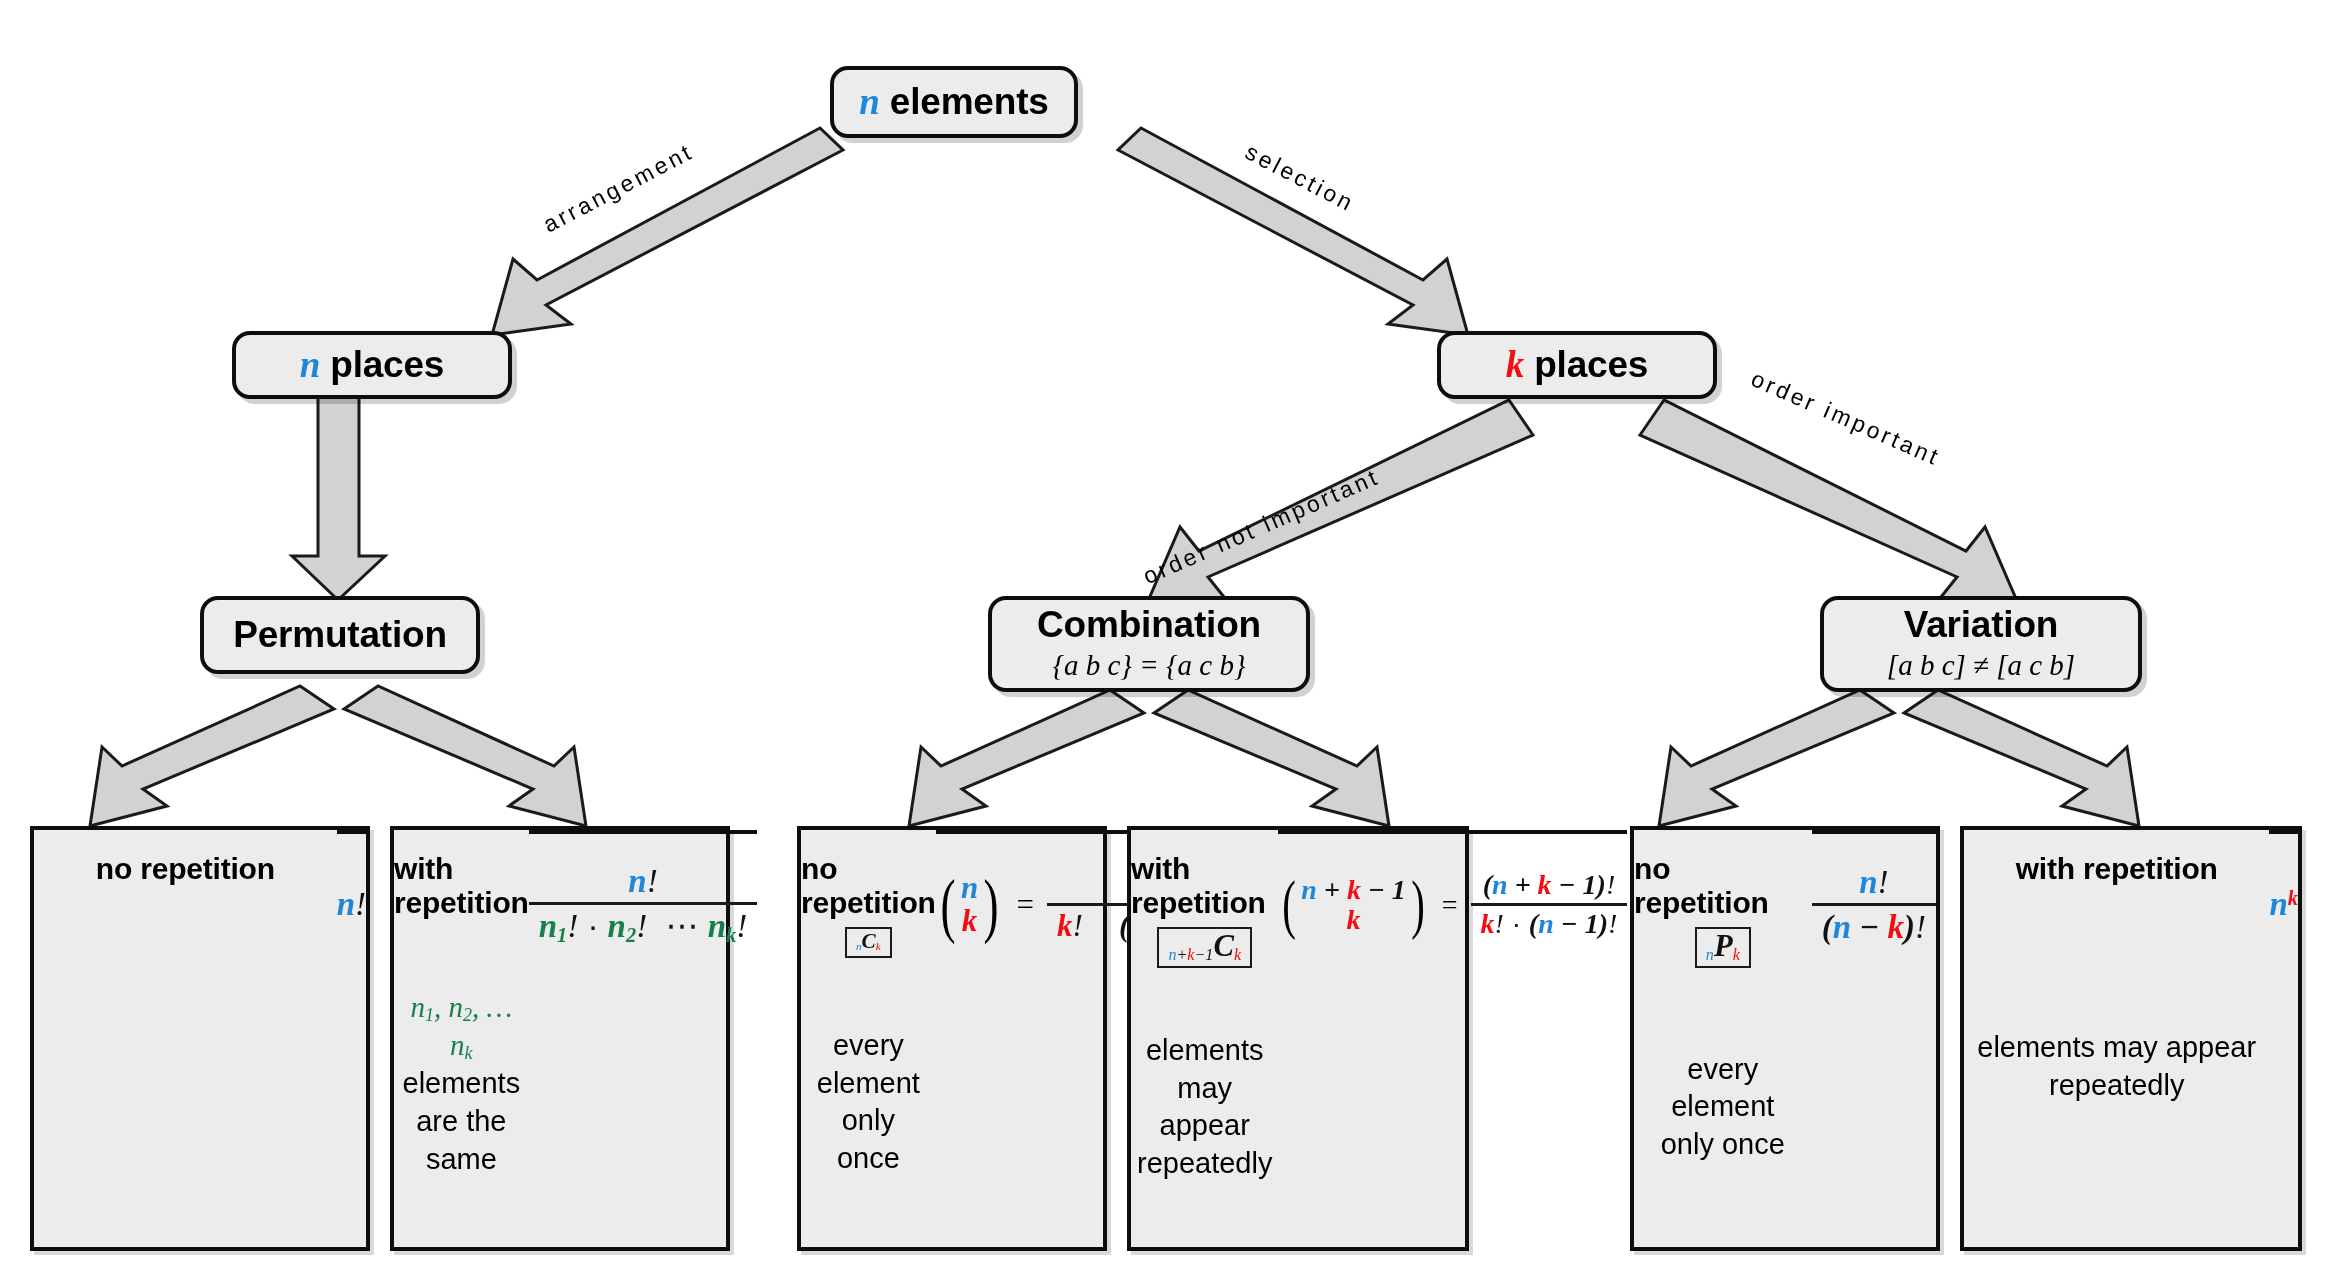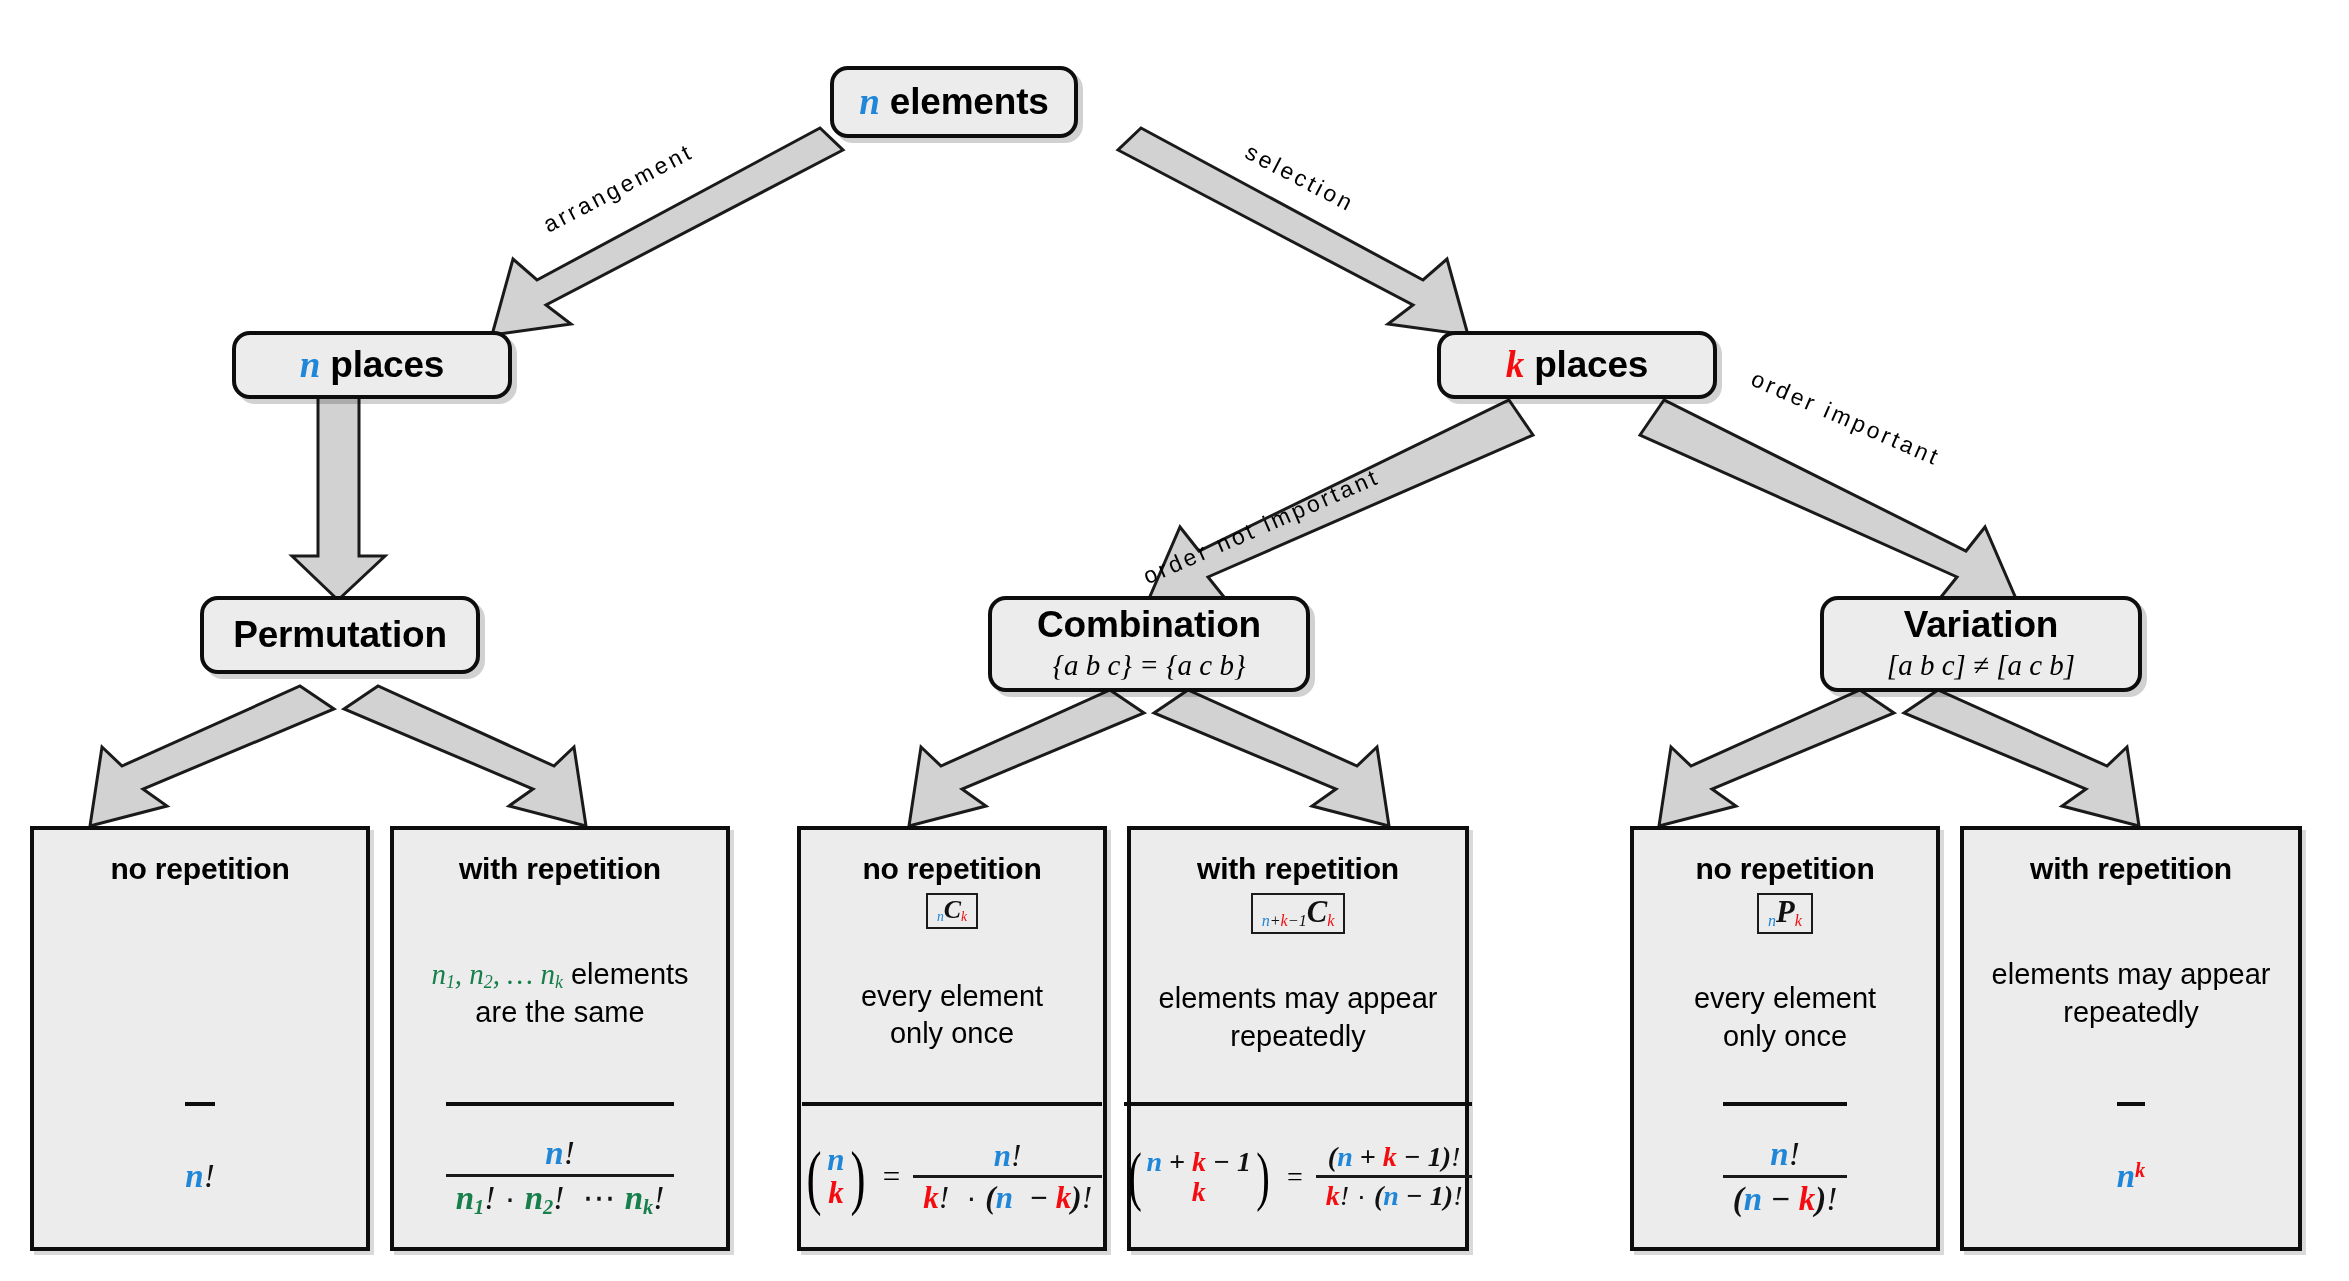--- a/index.html
+++ b/index.html
@@ -12,22 +12,22 @@
   .node{position:absolute;background:#ececec;border:4px solid #0d0d0d;
         border-radius:18px;box-sizing:border-box;display:flex;
         flex-direction:column;align-items:center;justify-content:center;
         box-shadow:5px 5px 0 rgba(0,0,0,.18);}
   .node .t1{font-size:37px;font-weight:bold;letter-spacing:-.2px;line-height:1.1;}
   .node .t2{font-size:29px;line-height:1.15;margin-top:3px;
             font-family:Liberation Serif, serif;font-style:italic;}
 
   
   .leaf{position:absolute;background:#ececec;border:4px solid #0d0d0d;
-        box-sizing:border-box;display:flex;flex-direction:column;
-        box-shadow:4px 4px 0 rgba(0,0,0,.15);align-items:center;}
+        box-sizing:border-box;display:flex;flex-direction:row;
+        box-shadow:4px 4px 0 rgba(0,0,0,.15);}
   .leaf .top{flex:1;display:flex;flex-direction:column;align-items:center;
              padding-top:22px;box-sizing:border-box;}
   .leaf .bot{height:145px;border-top:4px solid #0d0d0d;display:flex;
              align-items:center;justify-content:center;box-sizing:border-box;}
   .leaf .hd{font-size:30px;font-weight:bold;letter-spacing:-.2px;}
   .leaf .desc{font-size:29px;line-height:1.3;text-align:center;
               margin-top:auto;margin-bottom:auto;padding:0 6px;}
   .leaf .notation{margin-top:7px;border:2px solid #1a1a1a;
                   padding:2px 9px 3px;line-height:1;background:#ececec;}
 
@@ -159,21 +159,21 @@
             <span class="blk">&nbsp;⋯&nbsp;</span><span class="m green">n<sub>k</sub></span><span class="mn blk">!</span></span>
         </span>
       </div>
     </div>
   </div>
 
   <div class="leaf" style="left:797px;top:826px;width:310px;height:425px;">
     <div class="top">
       <div class="hd">no repetition</div>
       <div class="notation">
-        <span style="font-size:22px;"><span class="mn blue"><sub>n</sub></span><span class="m blk" style="font-size:1.18em;">C</span><span class="mn red"><sub>k</sub></span></span>
+        <span style="font-size:18px;"><span class="mn blue"><sub>n</sub></span><span class="m blk" style="font-size:1.18em;">C</span><span class="mn red"><sub>k</sub></span></span>
       </div>
       <div class="desc">
         <span>every element</span><br>
         <span>only once</span>
       </div>
     </div>
     <div class="bot">
       <div class="fml" style="font-size:31px;">
         <span class="binom">
           <span class="par">(</span>

